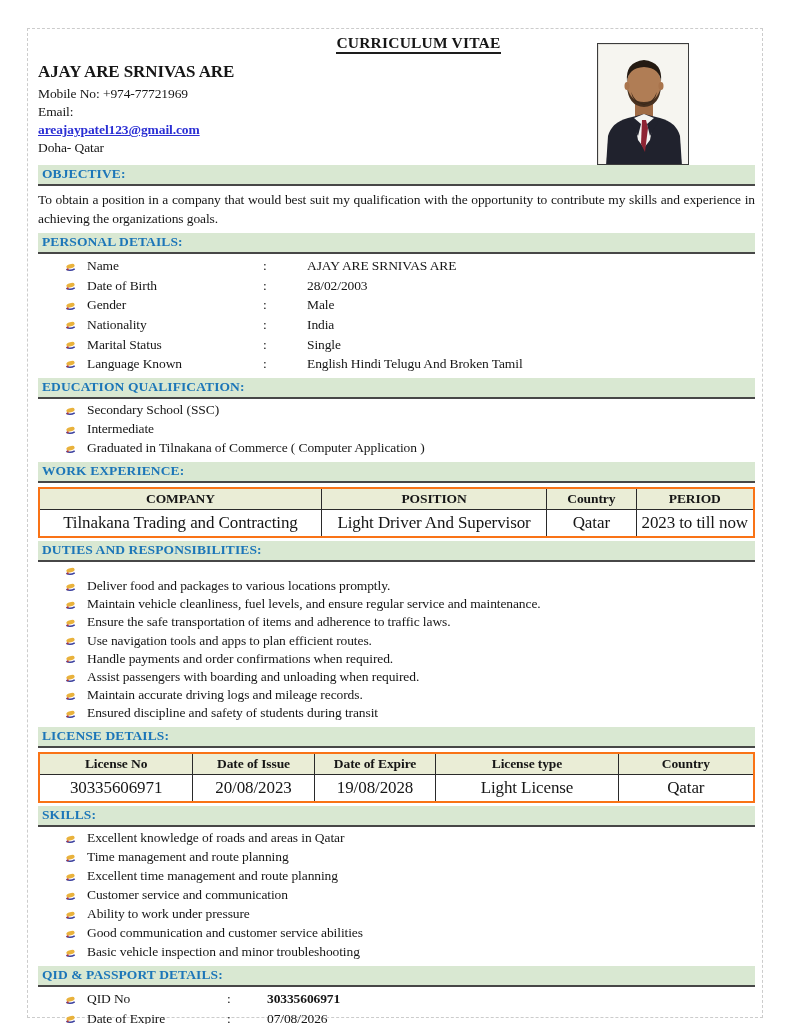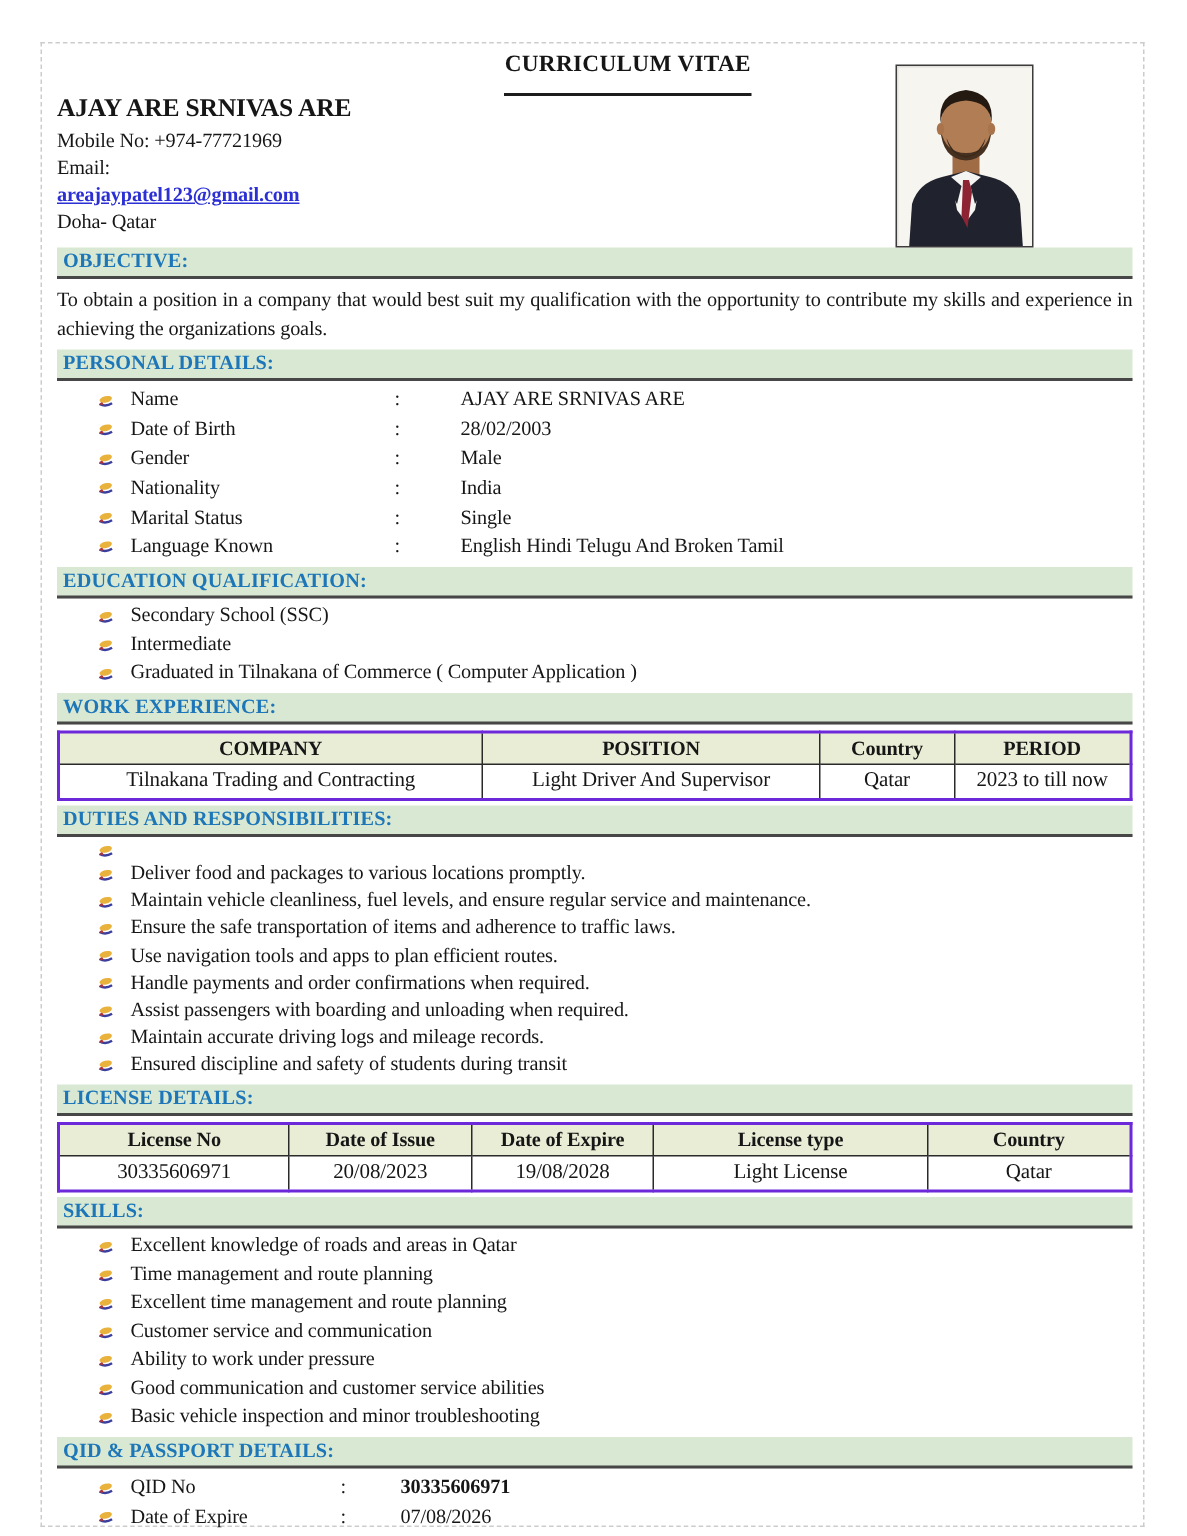--- a/index.html
+++ b/index.html
@@ -21,21 +21,21 @@
     position:absolute;top:28px;left:27px;right:28px;bottom:6px;
     border:1px dashed #9a9a9a;opacity:.5;pointer-events:none;
   }
   .page{position:absolute;left:38px;right:36px;top:32px;}
   
   .header{position:relative;min-height:128px;}
   .doc-title{
     text-align:center;font-weight:bold;font-size:15.5px;letter-spacing:.2px;
     margin:2px 0 10px 0;
   }
-  .doc-title span{border-bottom:2.5px solid #1d1d1d;padding-bottom:11px;margin-left:44px;}
+  .doc-title span{border-bottom:2.5px solid #1d1d1d;padding-bottom:1px;margin-left:44px;}
   .person-name{font-weight:bold;font-size:17px;margin:0 0 3px 0;}
   .contact-line{line-height:1.34;}
   .email-link{color:var(--link-blue);text-decoration:underline;cursor:pointer;font-weight:bold;}
   .photo{
     position:absolute;top:9px;right:66px;width:92px;height:122px;
     border:1.5px solid #3c3c3c;background:#f7f6f2;overflow:hidden;
   }
   
   .band{
     background:var(--band-green);color:var(--heading-blue);
@@ -54,28 +54,28 @@
   .qid .kv-label{flex:0 0 140px;}
   .qid .kv-colon{flex:0 0 40px;}
   .bold-val{font-weight:bold;}
   .bullet-list .b-row{display:flex;align-items:baseline;line-height:1.24;padding:1.2px 0;}
   .bullet-list .bullet{flex:0 0 22px;margin-left:27px;position:relative;top:1px;align-self:center;}
   .bullet-list.tight .b-row{line-height:1.2;padding:1px 0;}
   .bullet svg{display:block;width:11px;height:11px;}
   
   table.data-table{
     width:100%;border-collapse:collapse;margin:4px 0 3px 0;
-    border:2px solid #6d28d9;
+    border:2px solid #f97316;
   }
   table.data-table th{
     background:var(--table-header-bg);font-weight:bold;text-align:center;
     border:1.2px solid #2a2a2a;padding:2px 3px;font-size:13.5px;
   }
   table.data-table td{
-    border:1.2px solid #2a2a2a;text-align:center;padding:3px 3px;font-size:14px;
+    border:1.2px solid #2a2a2a;text-align:center;padding:3px 3px;font-size:17px;
   }
   .work-table col.c1{width:39.5%;} .work-table col.c2{width:31.5%;}
   .work-table col.c3{width:12.5%;} .work-table col.c4{width:16.5%;}
   .lic-table col.c1{width:21.5%;} .lic-table col.c2{width:17%;}
   .lic-table col.c3{width:17%;}  .lic-table col.c4{width:25.5%;} .lic-table col.c5{width:19%;}
 </style>
 </head>
 <body style="--heading-blue: #1c76b8; --band-green: #d9e8d2; --table-header-bg: #eaedd6; --link-blue: #2b2fd4;">
 
 <div class="scan-border"></div>

